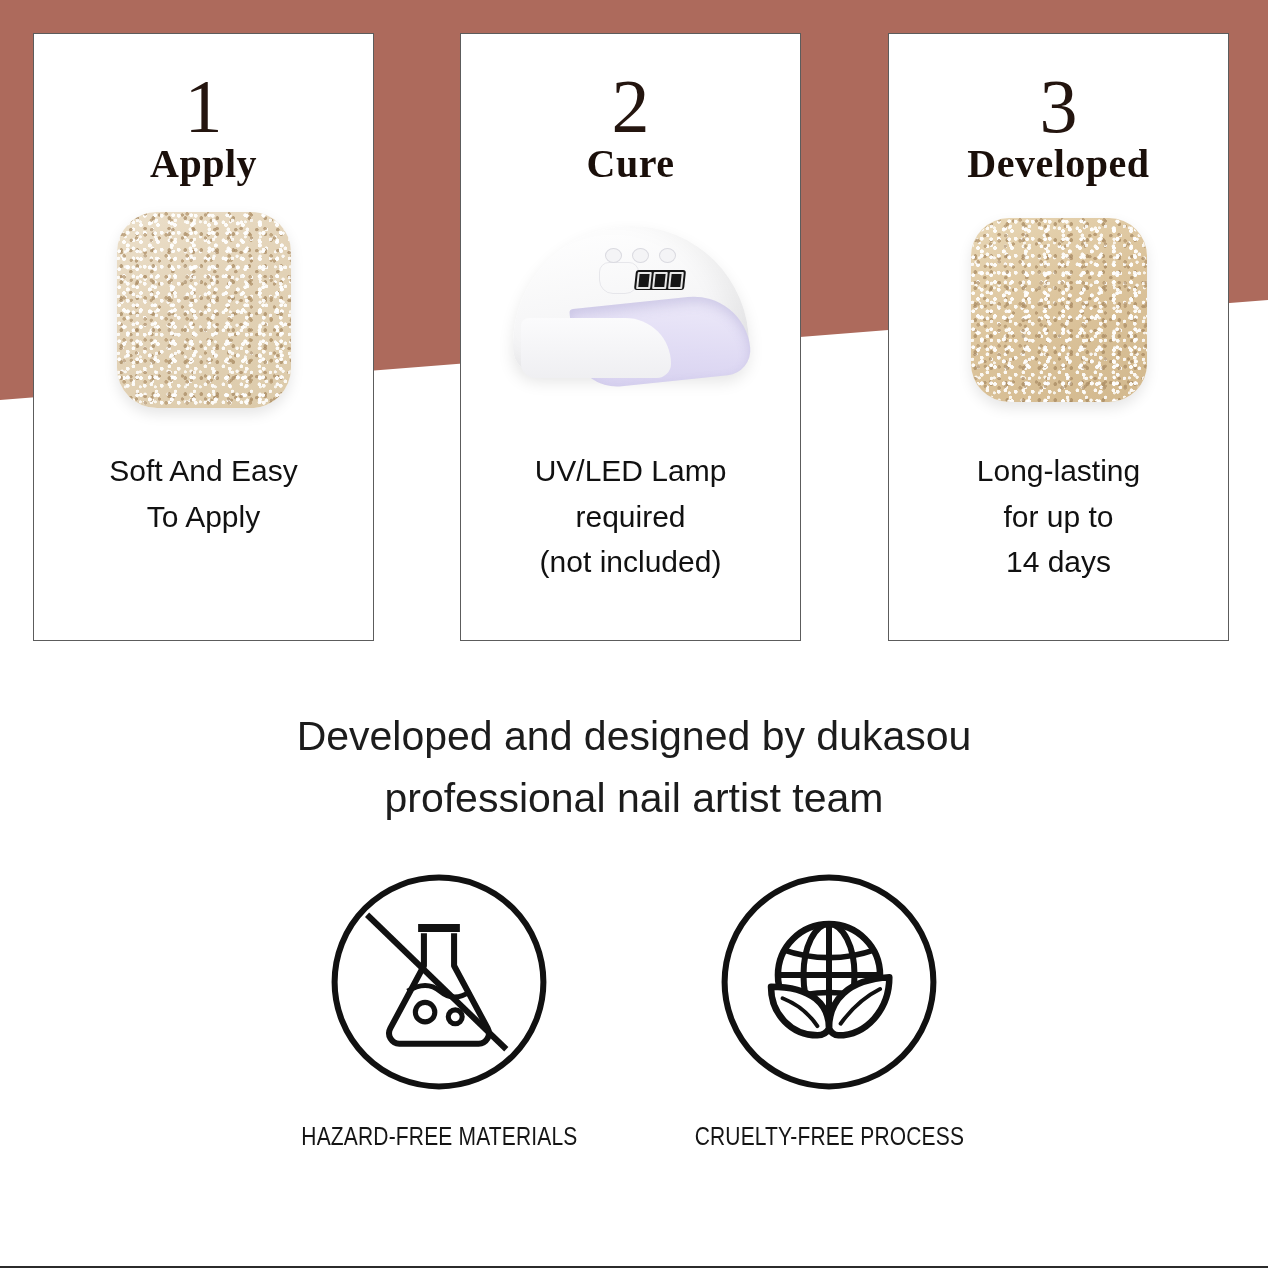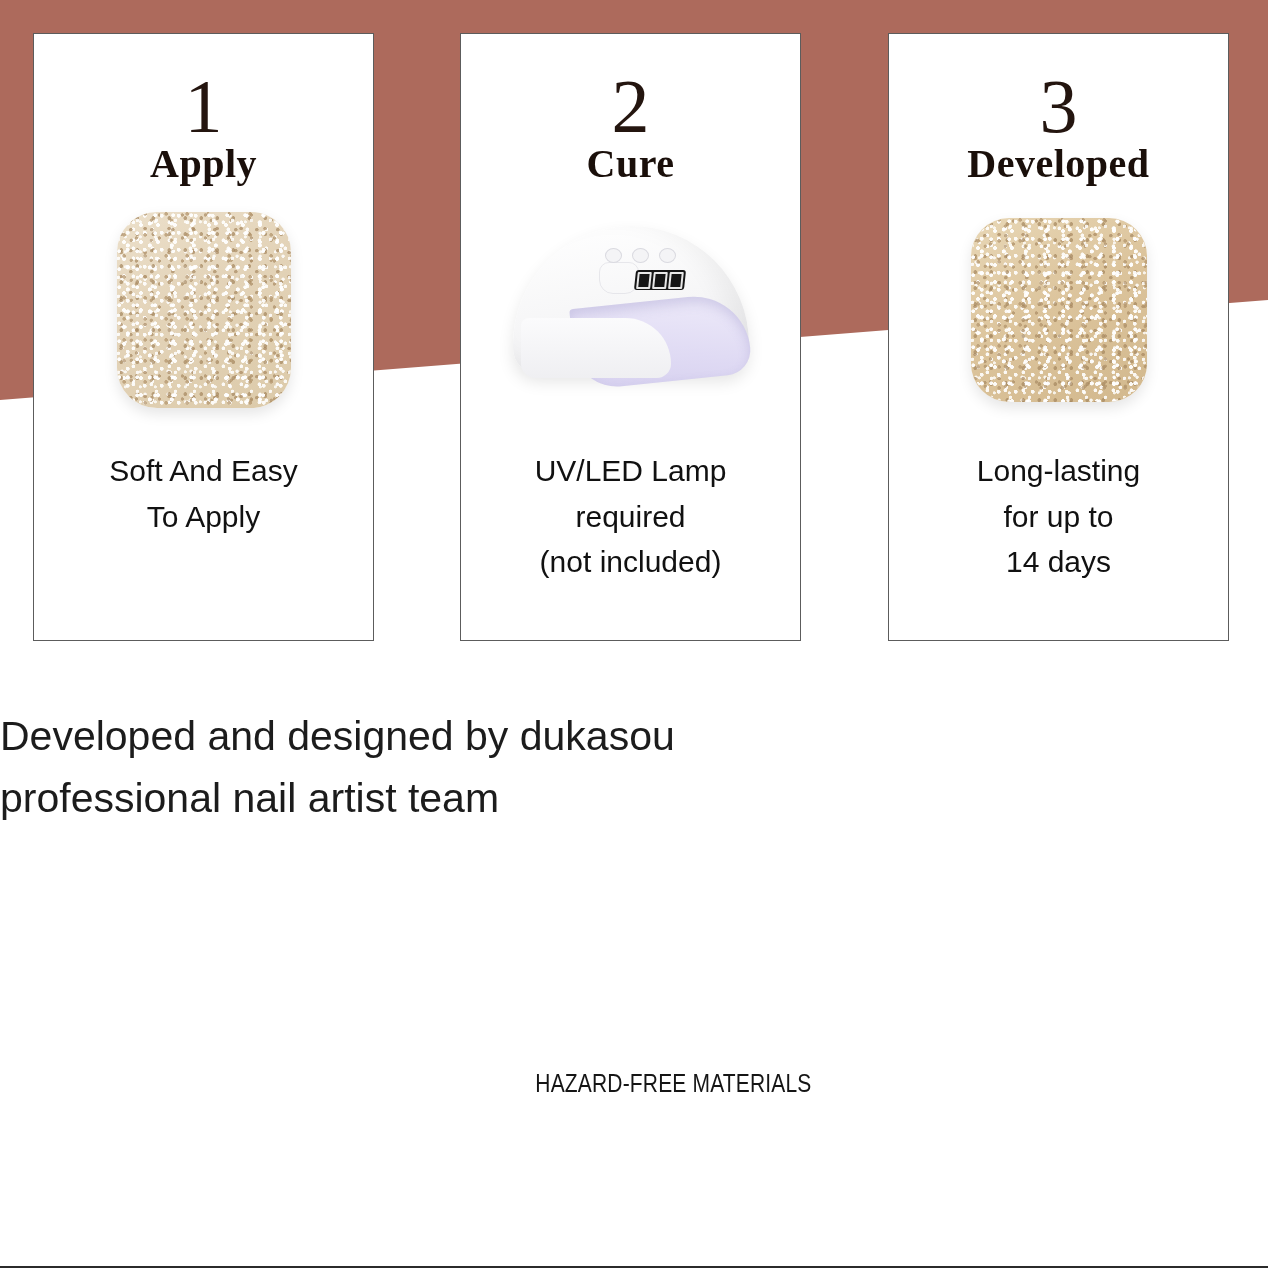--- a/index.html
+++ b/index.html
@@ -119,31 +119,32 @@
   .caption{
     font-family:"Liberation Sans", sans-serif;
     font-size:30px;line-height:1.52;color:#111111;
     text-align:center;margin-top:28px;
     white-space:pre-line;
   }
 
   
   .headline{
     position:absolute;left:0;top:706px;width:1268px;
+    text-align:center;
     font-family:"Liberation Sans", sans-serif;
     font-size:41px;line-height:1.5;color:#1c1c1c;
     white-space:pre-line;
   }
 
   
   .badges{
     position:absolute;left:0;top:866px;width:1268px;
     display:flex;justify-content:center;gap:140px;
   }
-  .badge{width:250px;display:flex;align-items:flex-end;}
+  .badge{width:250px;display:flex;flex-direction:column;align-items:center;}
   .badge-icon{width:232px;height:232px;}
   .badge-label{
     margin-top:24px;
     font-family:"Liberation Sans", sans-serif;
     font-size:25px;letter-spacing:.2px;color:#151515;
     transform:scaleX(.84);transform-origin:center;
     white-space:nowrap;
   }
 </style>
 </head>
@@ -212,17 +213,33 @@
         <path d="M43.5 29 v14 L29 70 a4.5 4.5 0 0 0 3.9 6.6 h34.2 A4.5 4.5 0 0 0 71 70 L56.5 43 V29" fill="none" stroke="#111" stroke-width="2.6" stroke-linejoin="round"></path>
         <path d="M36.5 54 q8 -5 14 0 q6 5 13 0" fill="none" stroke="#111" stroke-width="2.2"></path>
         <circle cx="44" cy="63" r="4.2" fill="none" stroke="#111" stroke-width="2.2"></circle>
         <circle cx="57" cy="65" r="3" fill="none" stroke="#111" stroke-width="2.2"></circle>
         <line x1="19" y1="21" x2="79" y2="79" stroke="#111" stroke-width="2.6"></line>
       </svg>
       <div class="badge-label">HAZARD-FREE MATERIALS</div>
     </div>
 
 
+    <div class="badge">
+      <svg class="badge-icon" viewBox="0 0 100 100">
+        <circle cx="50" cy="50" r="45" fill="none" stroke="#111" stroke-width="2.6"></circle>
+        <circle cx="50" cy="47" r="22" fill="none" stroke="#111" stroke-width="2.8"></circle>
+        <line x1="50" y1="25" x2="50" y2="69" stroke="#111" stroke-width="2.6"></line>
+        <line x1="28" y1="47" x2="72" y2="47" stroke="#111" stroke-width="2.6"></line>
+        <ellipse cx="50" cy="47" rx="11" ry="22" fill="none" stroke="#111" stroke-width="2.6"></ellipse>
+        <path d="M30 36 q20 7 40 0" fill="none" stroke="#111" stroke-width="2.4"></path>
+        <path d="M30 58 q20 -7 40 0" fill="none" stroke="#111" stroke-width="2.4"></path>
+        <path d="M50 70 C50 58 58 49 76 48 C76 62 66 73 54 73 C52 73 51 72 50 70 Z" fill="#fff" stroke="#111" stroke-width="2.8" stroke-linejoin="round"></path>
+        <path d="M55 68 C60 61 66 56 72 53" fill="none" stroke="#111" stroke-width="1.7" stroke-linecap="round"></path>
+        <path d="M50 70 C50 60 43 52 25 52 C25 64 34 73 45 73 C47 73 49 72 50 70 Z" fill="#fff" stroke="#111" stroke-width="2.8" stroke-linejoin="round"></path>
+        <path d="M45 69 C41 63 35 59 30 57" fill="none" stroke="#111" stroke-width="1.7" stroke-linecap="round"></path>
+      </svg>
+      <div class="badge-label">CRUELTY-FREE PROCESS</div>
+    </div>
 
   </div>
 
   <div class="page-bottom-rule"></div>
 </div>
 
 </body></html>

